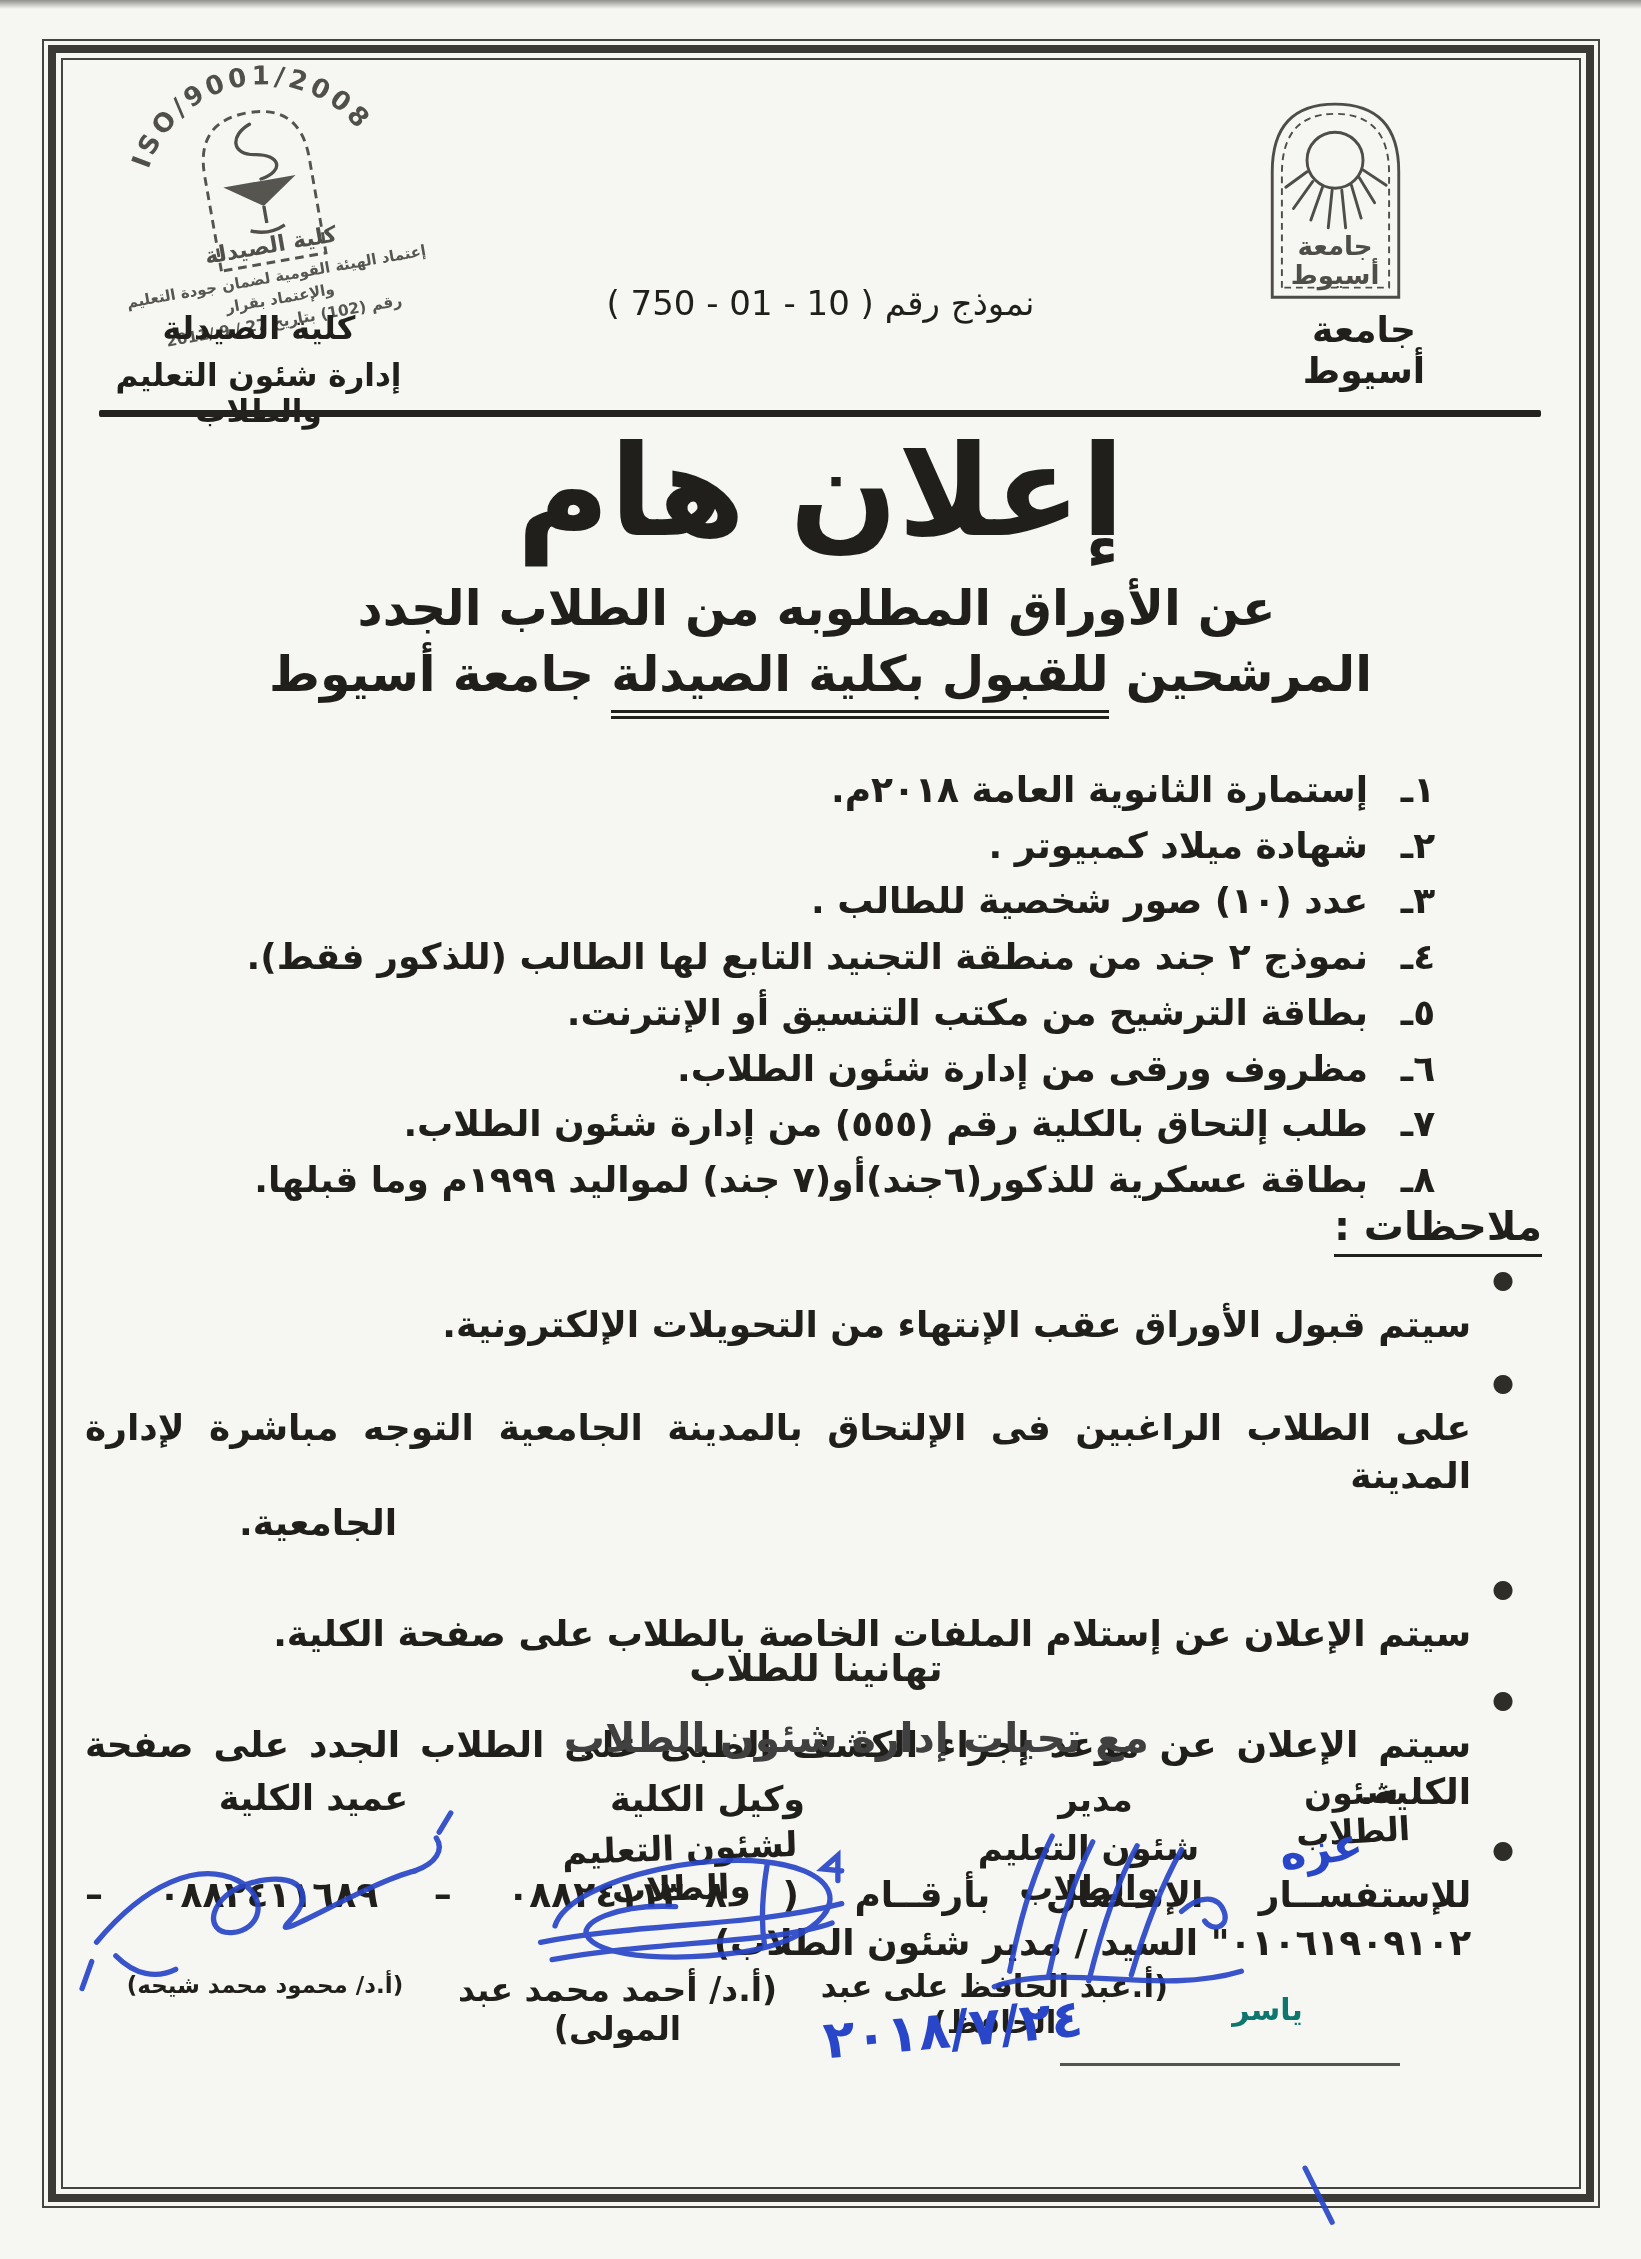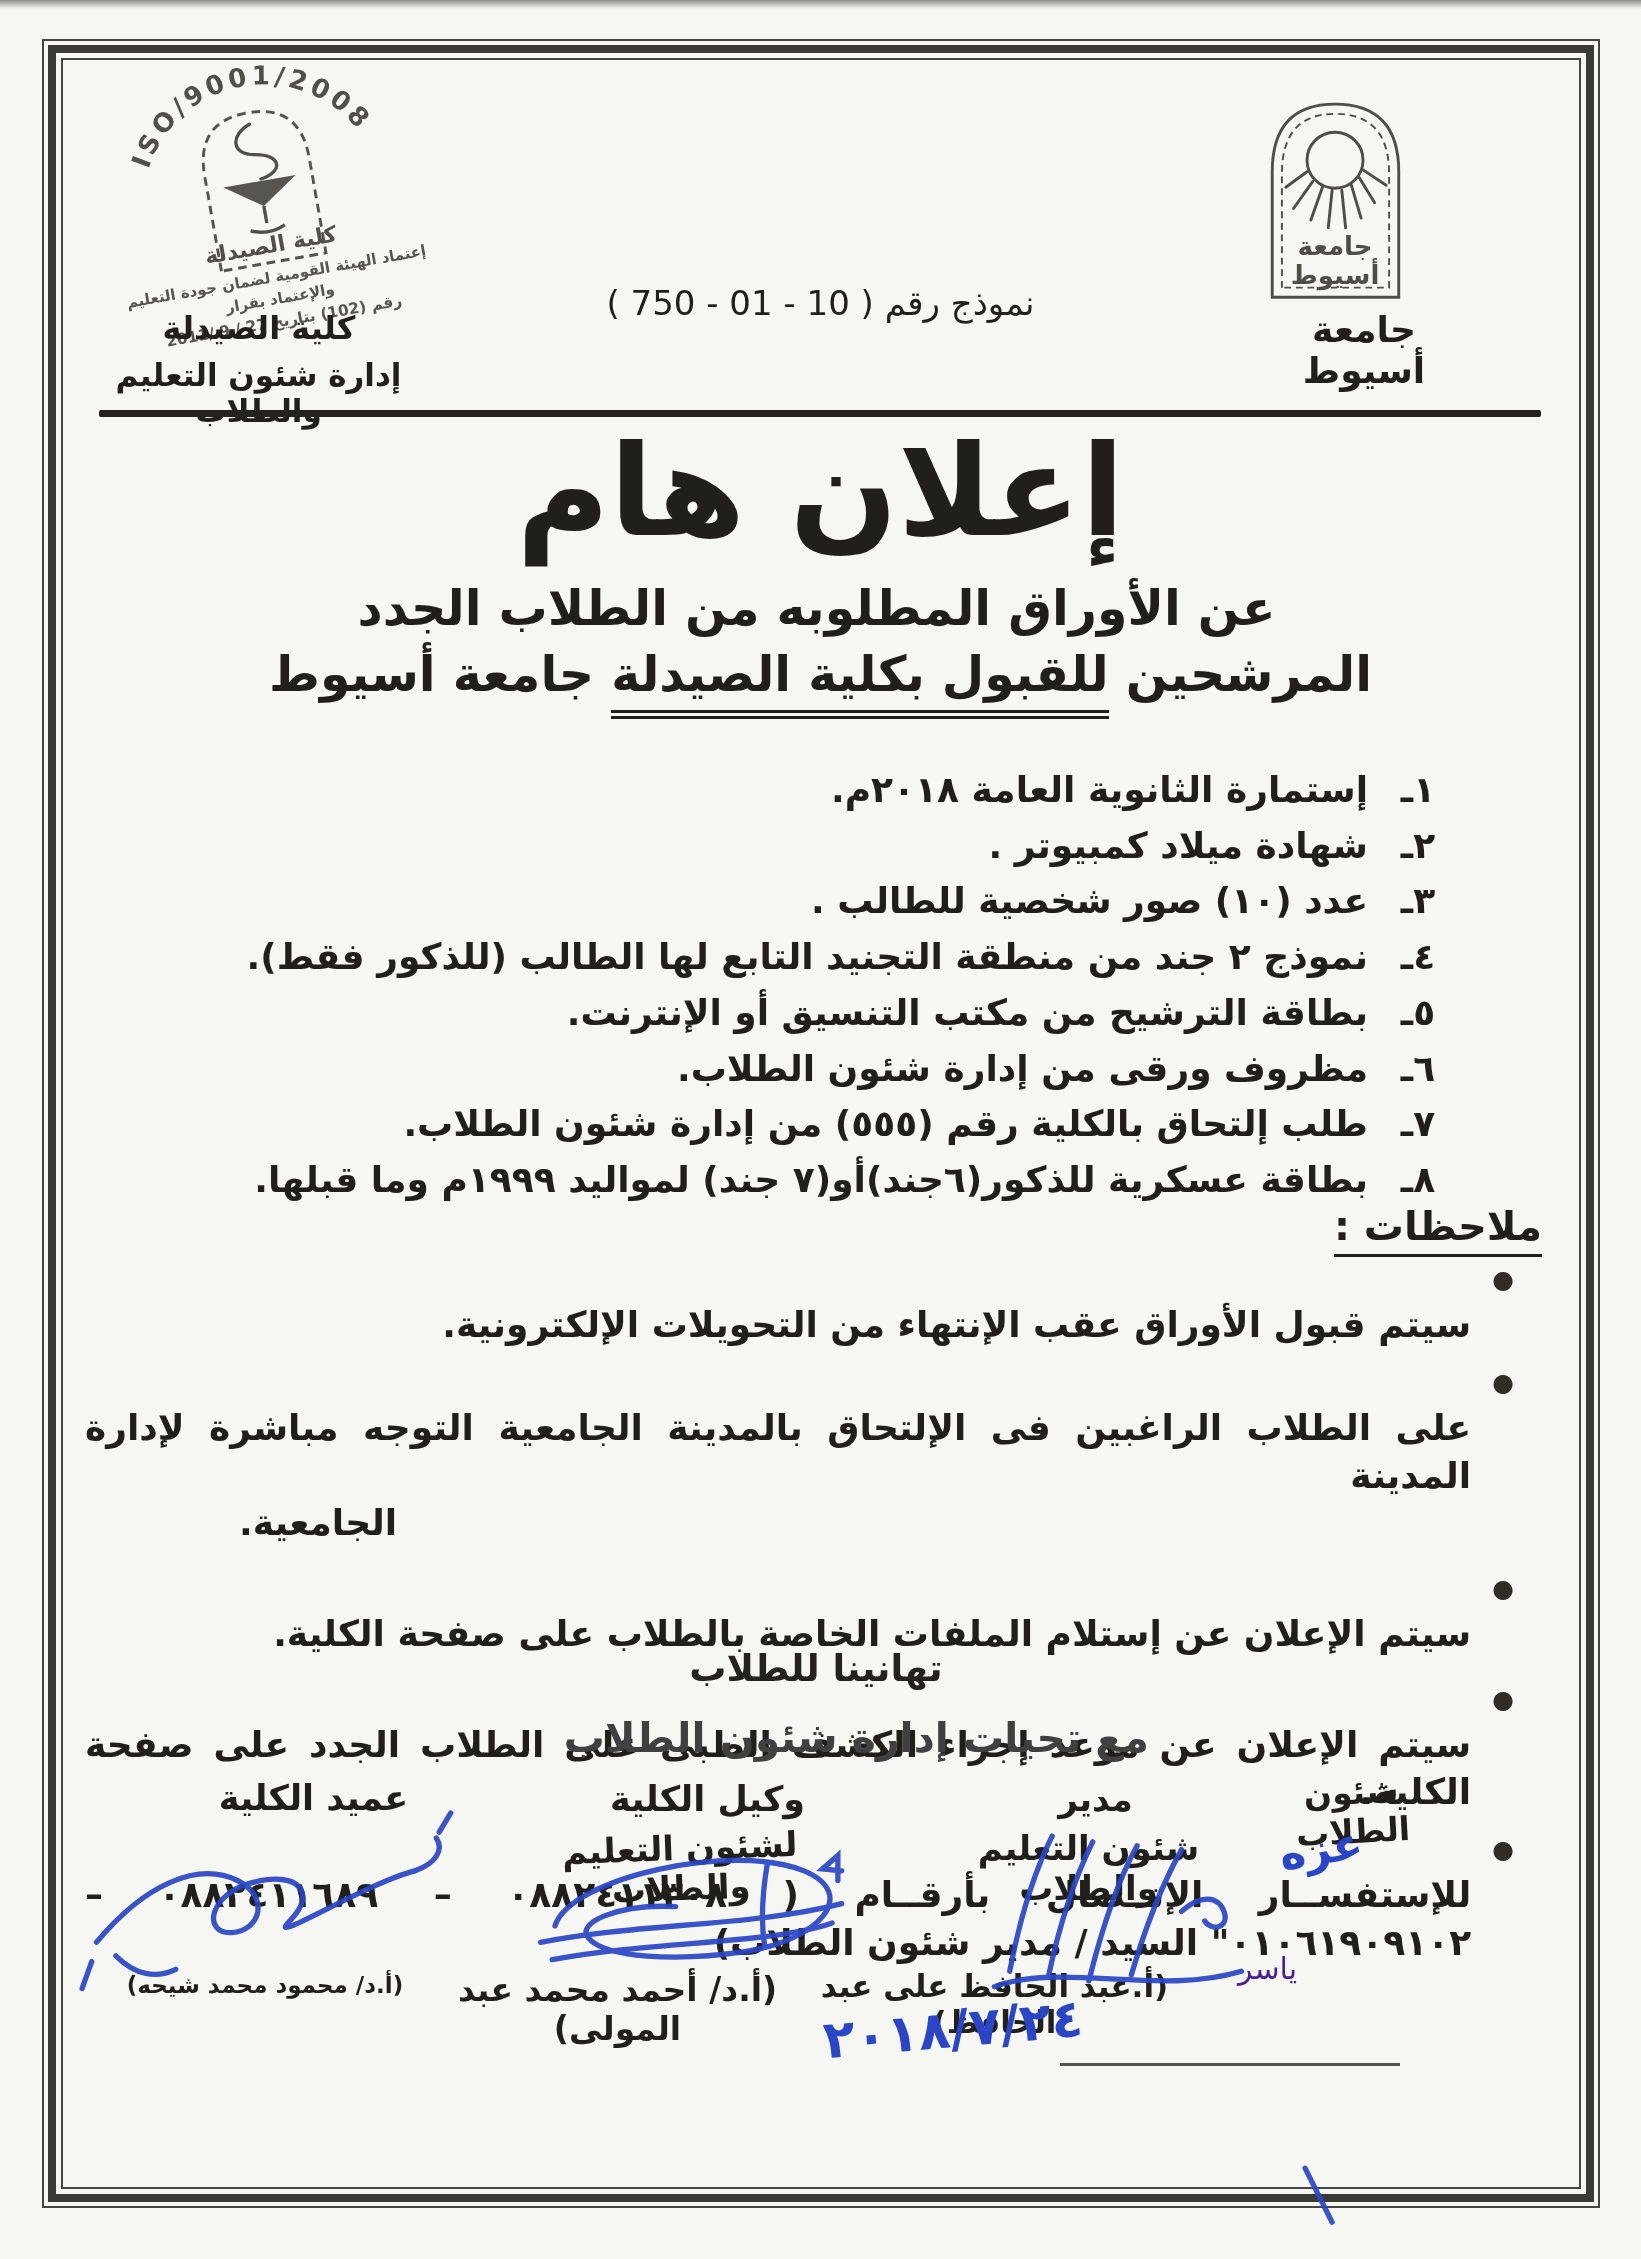--- a/index.html
+++ b/index.html
@@ -52,21 +52,21 @@
   .vd-title{left:599px;top:1779px;width:217px;font-size:35px;}
   .vd-sub{left:502px;top:1828px;width:357px;transform:rotate(-2deg);}
   .dean-title{left:205px;top:1778px;width:217px;font-size:35px;}
   .dir-name{left:811px;top:1968px;width:367px;font-size:31px;}
   .vd-name{left:427px;top:1970px;width:381px;font-size:33px;}
   .dean-name{left:89px;top:1972px;width:352px;font-size:23px;}
   .hand{color:#2946c8;font-weight:600;}
   .hand-azza{left:1279px;top:1823px;font-size:44px;transform:rotate(-9deg);}
   .hand-date{left:823px;top:1999px;font-size:52px;transform:rotate(-5deg);letter-spacing:3.9px;}
   .sig-line{left:1060px;top:2063px;width:340px;height:2.9px;background:#55534e;}
-  .yaser{left:1200px;top:1951px;width:135px;text-align:center;font-size:30px;font-weight:400;color:#4c1d95;}
+  .yaser{left:1200px;top:1992px;width:135px;text-align:center;font-size:30px;font-weight:700;color:#0f766e;}
   
   .iso-stamp{left:97px;top:46px;width:328px;transform:rotate(-10deg);transform-origin:50% 50%;color:#56554f;}
   .iso-lines{width:328px;text-align:center;line-height:1.45;font-weight:600;}
   .iso-l1{font-size:15px;}
   .iso-l2{font-size:15px;}
   .iso-l3{font-size:15.4px;}
   .uni-logo{left:1251px;top:75px;width:169px;height:237px;}
   svg{display:block;}
   .pen-overlay{left:0;top:0;width:1641px;height:2259px;pointer-events:none;}
 </style>

